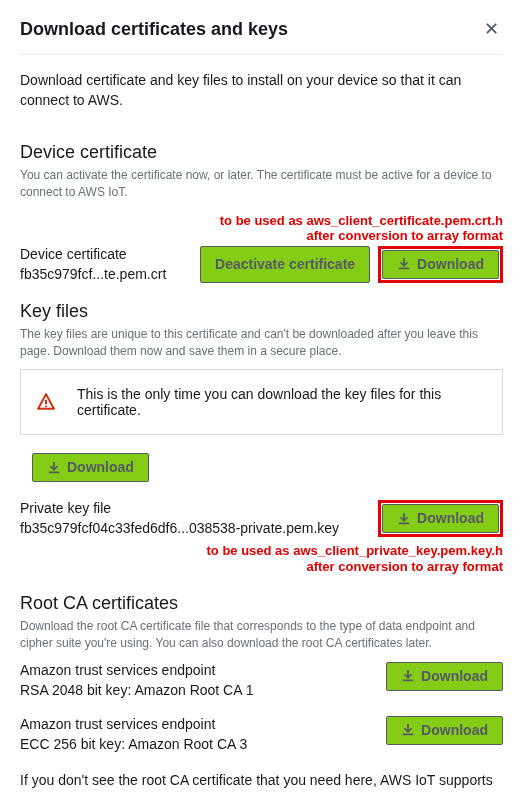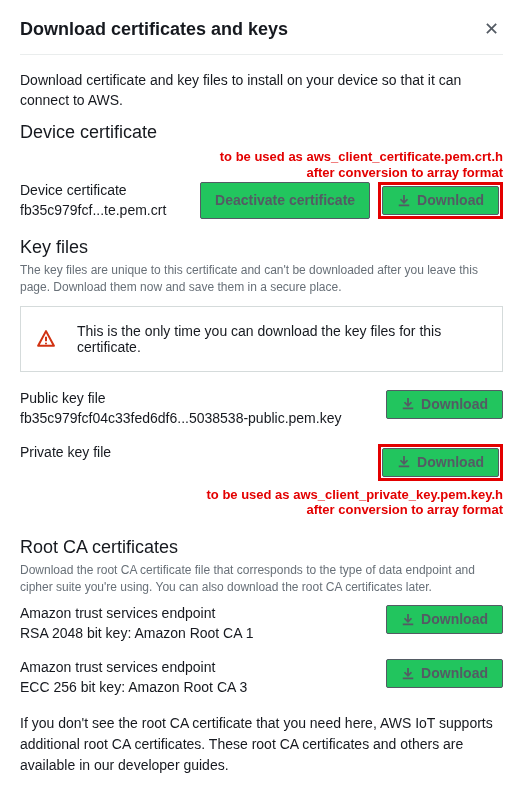--- a/index.html
+++ b/index.html
@@ -31,21 +31,21 @@
     background: none;
     border: none;
     font-size: 18px;
     cursor: pointer;
     color: #545b64;
     padding: 4px;
     line-height: 1;
   }
   .intro {
     font-size: 14px;
-    margin-bottom: 12px;
+    margin-bottom: 32px;
     line-height: 1.4;
   }
   h2 {
     font-size: 18px;
     font-weight: 400;
     margin: 0 0 4px 0;
   }
   .section-desc {
     font-size: 12px;
     color: #687078;
@@ -87,21 +87,21 @@
   .row-actions {
     display: flex;
     gap: 8px;
     flex-shrink: 0;
     margin-left: 12px;
   }
   .btn {
     display: inline-flex;
     align-items: center;
     gap: 6px;
-    background: #22c55e;
+    background: #84cc16;
     border: 1px solid #545b64;
     color: #545b64;
     padding: 5px 14px;
     font-size: 14px;
     font-weight: 700;
     cursor: pointer;
     border-radius: 2px;
     line-height: 1.2;
   }
   .btn svg { width: 14px; height: 14px; }
@@ -135,20 +135,21 @@
   <div class="header">
     <h1>Download certificates and keys</h1>
     <button class="close-btn">
       <span>✕</span>
     </button>
   </div>
 
   <div class="intro">Download certificate and key files to install on your device so that it can connect to AWS.</div>
 
   <h2>Device certificate</h2>
+  <div class="section-desc">You can activate the certificate now, or later. The certificate must be active for a device to connect to AWS IoT.</div>
   <div class="annotation-row">
     <div class="annotation" style="white-space:pre-line;">to be used as aws_client_certificate.pem.crt.h
 after conversion to array format</div>
   </div>
   <div class="row">
     <div class="row-left">
       <div class="row-label">Device certificate</div>
       <div class="row-value">fb35c979fcf...te.pem.crt</div>
     </div>
     <div class="row-actions">
@@ -172,37 +173,34 @@
   <div class="alert">
     <svg width="18" height="18" viewBox="0 0 16 16">
         <path d="M8 1 L15 14 H1 Z" fill="none" stroke="#d13212" stroke-width="1.8" stroke-linejoin="round"></path>
         <line x1="8" y1="6" x2="8" y2="10" stroke="#d13212" stroke-width="1.8"></line>
         <circle cx="8" cy="12" r="0.9" fill="#d13212"></circle>
       </svg>
     <div class="alert-text">This is the only time you can download the key files for this certificate.</div>
   </div>
 
   <div class="row">
-    <div class="row-left">
-      <div class="row-label">Public key file</div>
-      <div class="row-value">fb35c979fcf04c33fed6df6...5038538-public.pem.key</div>
-    </div>
     <div class="row-actions">
       <button class="btn">
         <svg viewBox="0 0 16 16" fill="none" stroke="currentColor" stroke-width="2">
             <path d="M8 1v9M4 6l4 4 4-4M2 13h12"></path>
           </svg>
         <span>Download</span>
       </button>
     </div>
   </div>
 
   <div class="row" style="margin-bottom:4px;">
     <div class="row-left">
       <div class="row-label">Private key file</div>
+      <div class="row-value">fb35c979fcf04c33fed6df6...038538-private.pem.key</div>
     </div>
     <div class="row-actions">
       <span class="highlight-box">
         <button class="btn">
           <svg viewBox="0 0 16 16" fill="none" stroke="currentColor" stroke-width="2">
               <path d="M8 1v9M4 6l4 4 4-4M2 13h12"></path>
             </svg>
           <span>Download</span>
         </button>
       </span>

